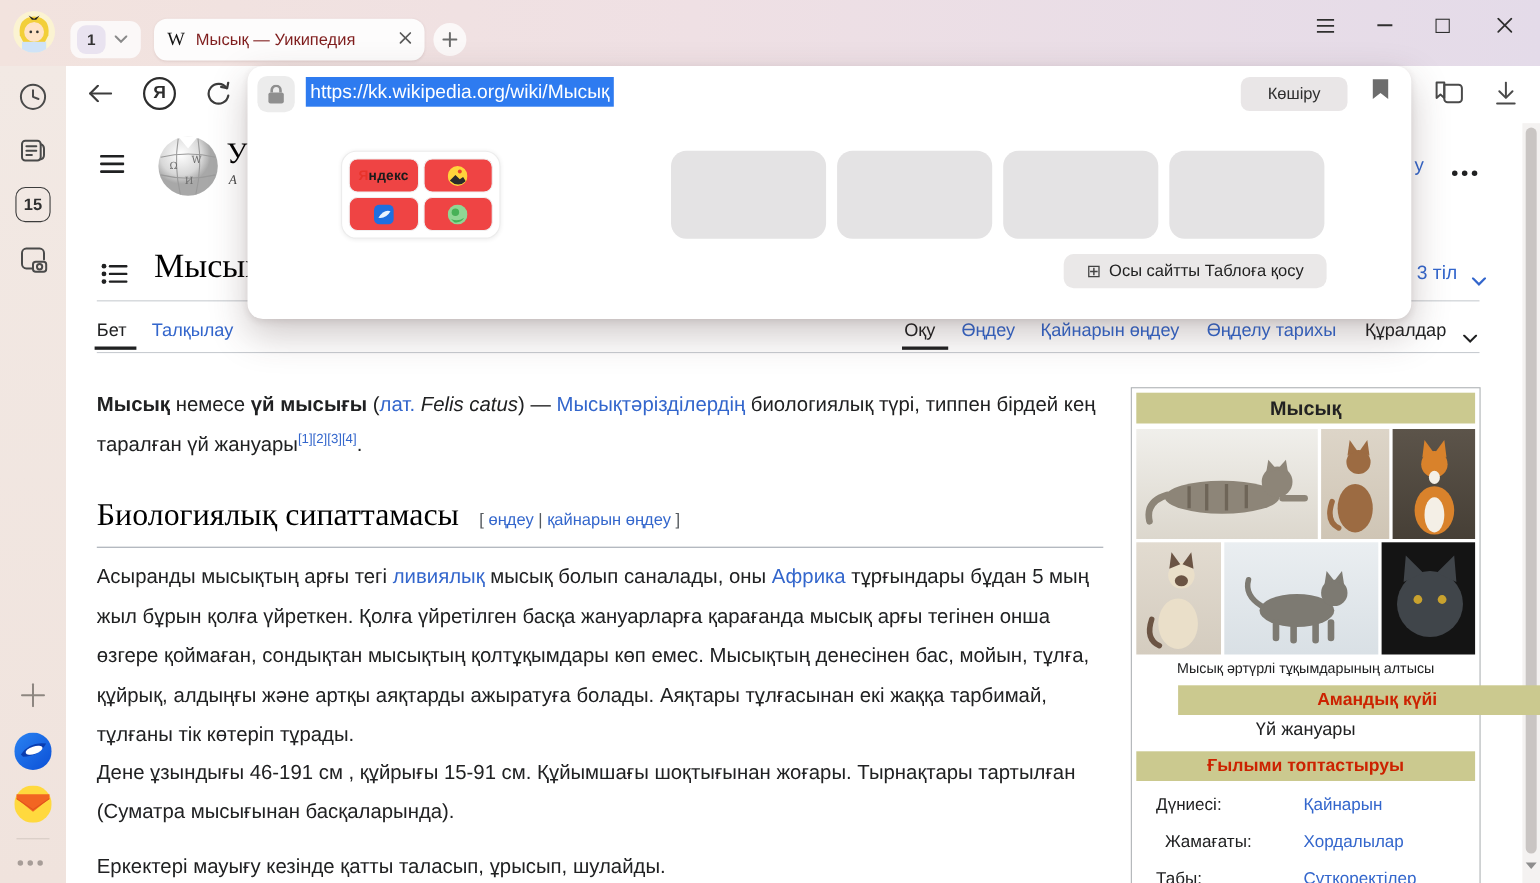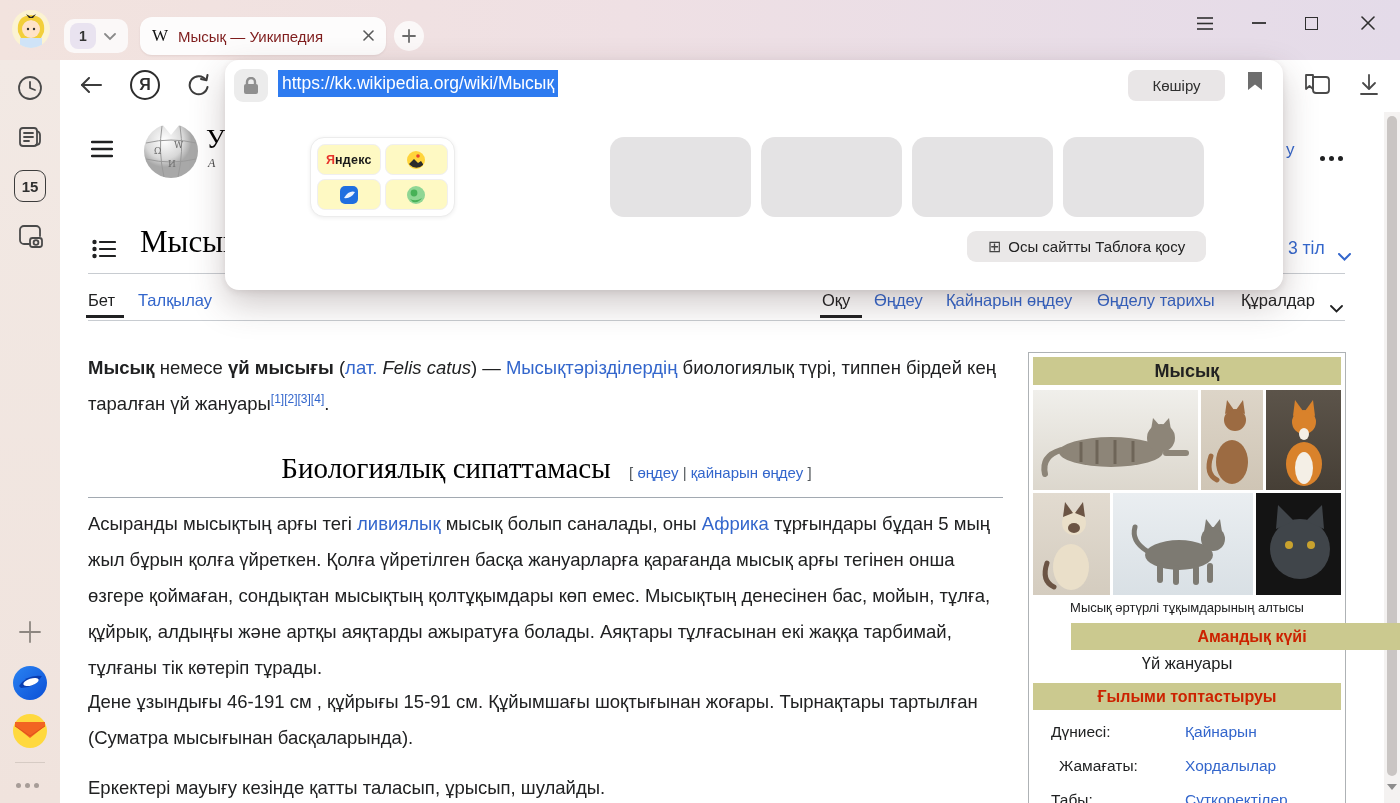--- a/index.html
+++ b/index.html
@@ -24,21 +24,21 @@
   
   #panel{left:225px;top:60px;width:1058px;height:230px;background:#fff;border-radius:14px;
          box-shadow:0 14px 34px rgba(70,45,45,.26),0 2px 6px rgba(70,45,45,.10);z-index:30;}
   #lockbadge{left:9px;top:9px;width:34px;height:33px;background:#ececec;border-radius:9px;}
   #urlsel{left:53px;top:10px;font-size:17.5px;color:#fff;background:#2e7bf0;padding:3px 4px;white-space:nowrap;}
   #copybtn{left:903px;top:10px;width:97px;height:31px;background:#e9e6e7;border-radius:8px;
            font-size:15px;color:#2f2f2f;}
   .tile{border-radius:14px;}
   .tile.card{background:#fff;border:1px solid #ececec;box-shadow:0 1px 4px rgba(0,0,0,.07);}
   .tile.empty{background:#e4e3e4;}
-  .minitile{background:#fef9c3;border:1px solid #f0eff0;border-radius:8px;display:flex;align-items:center;justify-content:center;}
+  .minitile{background:#ef4444;border:1px solid #f0eff0;border-radius:8px;display:flex;align-items:center;justify-content:center;}
   .ylogo{font-weight:bold;font-size:12.5px;color:#1b1b1b;letter-spacing:.2px;}
   .ylogo::first-letter{color:#e8332b;}
   #addbtn{left:742px;top:171px;width:239px;height:31px;background:#eae8e8;border-radius:9px;
           font-size:15px;color:#222;display:flex;align-items:center;justify-content:center;gap:7px;}
   
   .wlink{color:#36c;text-decoration:none;cursor:pointer;}
   .wtext{color:#202122;}
   .serif{font-family:"Liberation Serif","DejaVu Serif",serif;}
   .para{font-size:18.5px;line-height:36px;color:#202122;width:917px;}
   .sup{font-size:12px;vertical-align:super;color:#36c;line-height:0;}
@@ -139,21 +139,21 @@
     <svg width="13" height="8" viewBox="0 0 13 8">
         <path d="M1 1 L6.5 6.5 L12 1" fill="none" stroke="#202122" stroke-width="1.8" stroke-linecap="round"></path>
       </svg>
   </span>
   <div class="abs hline" style="left:88px;top:320px;width:1257px;"></div>
 
   <div class="abs para" style="left:88px;top:350px;">
     <b>Мысық</b><span> немесе </span><b>үй мысығы</b><span> (</span><span class="wlink">лат.</span><i> Felis catus</i><span>) — </span><span class="wlink">Мысықтәрізділердің</span><span> биологиялық түрі, типпен бірдей кең таралған үй жануары</span><span class="sup">[1][2][3][4]</span><span>.</span>
   </div>
 
-  <div class="abs" style="left:88px;top:452px;width:917px;text-align:center;">
+  <div class="abs" style="left:88px;top:452px;width:917px;">
     <span class="serif" style="font-size:29px;color:#000;">Биологиялық сипаттамасы</span>
     <span style="font-size:15px;color:#54595d;margin-left:14px;">
       <span>[</span>
       <span class="wlink">өңдеу</span>
       <span>|</span>
       <span class="wlink">қайнарын өңдеу</span>
       <span>]</span>
     </span>
   </div>
   <div class="abs" style="left:88px;top:497px;width:915px;height:1px;background:#a2a9b1;"></div>

